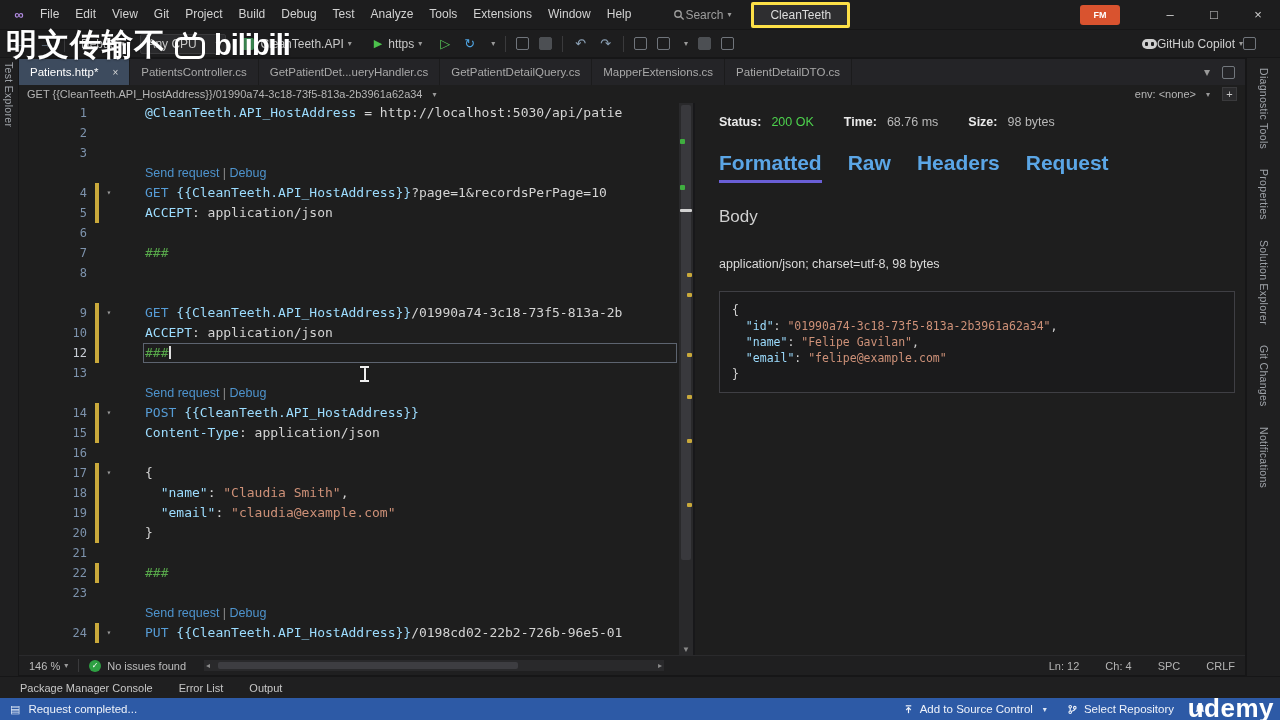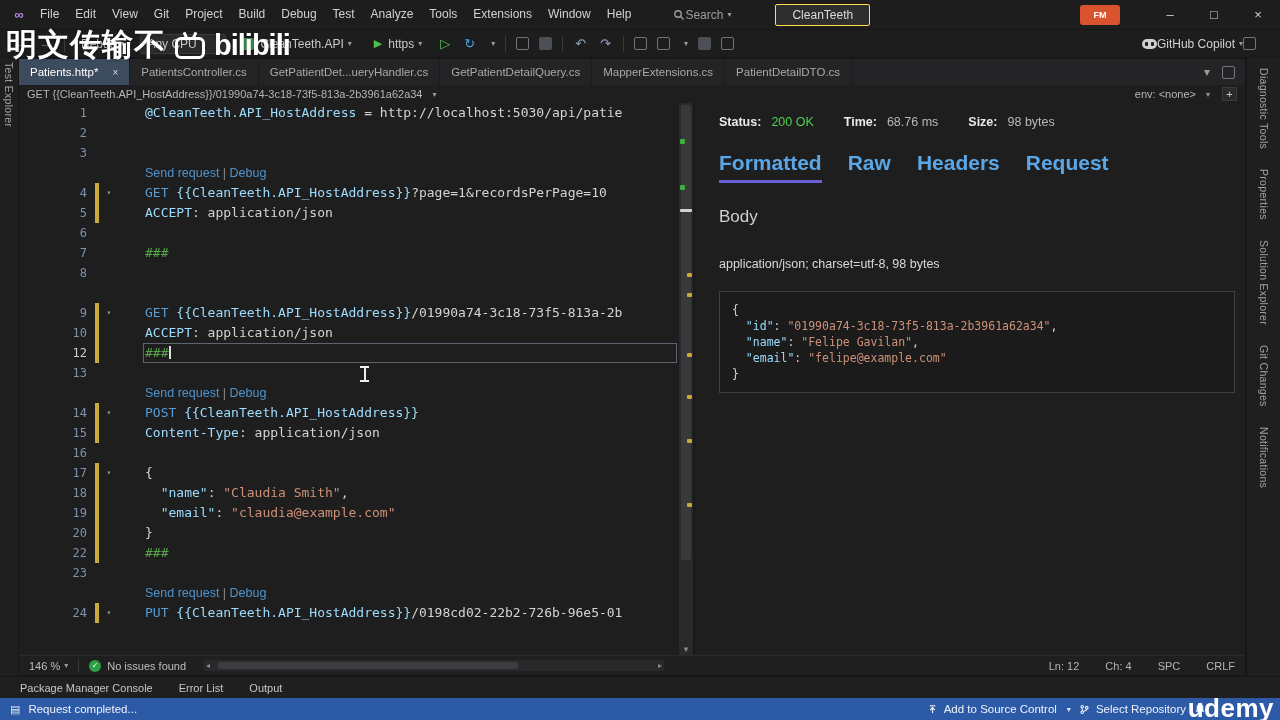--- a/index.html
+++ b/index.html
@@ -6,21 +6,21 @@
   html,body{width:1280px;height:720px;overflow:hidden;background:#141415}
   body{font-family:"Liberation Sans",sans-serif;font-size:12px;color:#ccc}
   .screen{position:relative;width:1280px;height:720px;background:#1f1f20;display:flex;flex-direction:column;overflow:hidden}
 
   
   .titlebar{flex:0 0 30px;height:30px;background:#1d1d1e;border-bottom:1px solid #161617;display:flex;align-items:center;padding-left:6px}
   .vslogo{width:18px;height:18px;margin:0 4px;display:flex;align-items:center;justify-content:center;color:#b08ae0;font-weight:bold;font-size:13px}
   .menu-item{padding:0 8px;line-height:29px;color:#d2d2d2;font-size:12px;white-space:nowrap}
   .menubar{display:flex}
   .searchbox{margin-left:26px;display:flex;align-items:center;gap:0;color:#9d9d9d;padding:2px 8px}
-  .sol-badge{margin-left:36px;padding:3px 16px;background:#2e2e30;border:1px solid #fde047;border-radius:2px;color:#dcdcdc;font-size:12px}
+  .sol-badge{margin-left:12px;padding:3px 16px;background:#2e2e30;border:3px solid #fde047;border-radius:2px;color:#dcdcdc;font-size:12px}
   .tb-right{margin-left:auto;display:flex;align-items:center;height:100%}
   .avatar{width:40px;height:20px;border-radius:3px;background:var(--c-avatar,#d9532f);color:#fff;font-size:9px;font-weight:bold;display:flex;align-items:center;justify-content:center;margin-right:28px}
   .wbtn{width:44px;height:30px;display:flex;align-items:center;justify-content:center;color:#cfcfcf;font-size:13px}
 
   
   .toolbar{flex:0 0 28px;height:28px;background:#1d1d1e;border-bottom:1px solid #161617;display:flex;align-items:center;padding:0 10px;gap:10px;font-size:12px;color:#c8c8c8;white-space:nowrap}
   .tbico{color:#8ba0b5;font-size:13px;padding:0 2px}
   .tbico.green{color:#57c457}
   .tbico.blue{color:#4fa3e0}
   .tbsep{width:1px;height:16px;background:#3a3a3c}
@@ -113,21 +113,21 @@
   .resp-box{margin-top:20px;width:516px;border:1px solid #3f3f44;background:#1b1b1c;padding:10px 12px;font-family:"DejaVu Sans Mono","Liberation Mono",monospace;font-size:11.5px;line-height:16px;white-space:pre}
   .k{color:#9cdcfe}.s{color:#ce9178}.p{color:#d4d4d4}
 
   
   .panel-tabs{flex:0 0 22px;background:#1f1f20;border-top:1px solid #161617;display:flex;align-items:center;padding-left:20px;gap:26px}
   .ptab{font-size:11px;color:#c6c6c6;white-space:nowrap}
 
   
   .statusbar{flex:0 0 22px;background:var(--c-statusbar,#2d5aa6);display:flex;align-items:center;color:#eef2fa;font-size:11.5px;padding:0 10px;gap:8px}
   .sb-ico{font-size:11px;color:#dce6f5}
-  .sb-right{margin-left:auto;display:flex;align-items:center;gap:8px;margin-right:64px}
+  .sb-right{margin-left:auto;display:flex;align-items:center;gap:20px;margin-right:64px}
   .sb-item{display:flex;align-items:center;gap:6px;white-space:nowrap}
   .sb-item svg,.sb-bell svg{display:block}
 
   
   .wm-top{position:absolute;left:6px;top:24px;z-index:60;display:flex;align-items:center;gap:9px;color:#fff;text-shadow:0 1px 2px rgba(0,0,0,.35);pointer-events:none}
   .wm-cjk{font-size:31px;font-weight:900;letter-spacing:1px}
   .wm-tv{width:30px;height:22px;border:3px solid #fff;border-radius:6px;position:relative;margin-top:6px}
   .wm-tv::before,.wm-tv::after{content:"";position:absolute;top:-8px;width:3px;height:7px;background:#fff}
   .wm-tv::before{left:6px;transform:rotate(-25deg)}
   .wm-tv::after{right:6px;transform:rotate(25deg)}
@@ -393,20 +393,26 @@
                   <span class="fold"></span>
                   <span class="code"><span class="tk-def">  </span><span class="tk-key">"email"</span><span class="tk-def">: </span><span class="tk-str">"claudia@example.com"</span></span>
                 </div>
                 <div class="erow">
                   <span class="gut">20</span>
                   <span class="chg on"></span>
                   <span class="fold"></span>
                   <span class="code"><span class="tk-def">}</span></span>
                 </div>
                 <div class="erow">
+                  <span class="gut">21</span>
+                  <span class="chg"></span>
+                  <span class="fold"></span>
+                  <span class="code"></span>
+                </div>
+                <div class="erow">
                   <span class="gut">22</span>
                   <span class="chg on"></span>
                   <span class="fold"></span>
                   <span class="code"><span class="tk-cmt">###</span></span>
                 </div>
                 <div class="erow">
                   <span class="gut">23</span>
                   <span class="chg"></span>
                   <span class="fold"></span>
                   <span class="code"></span>

